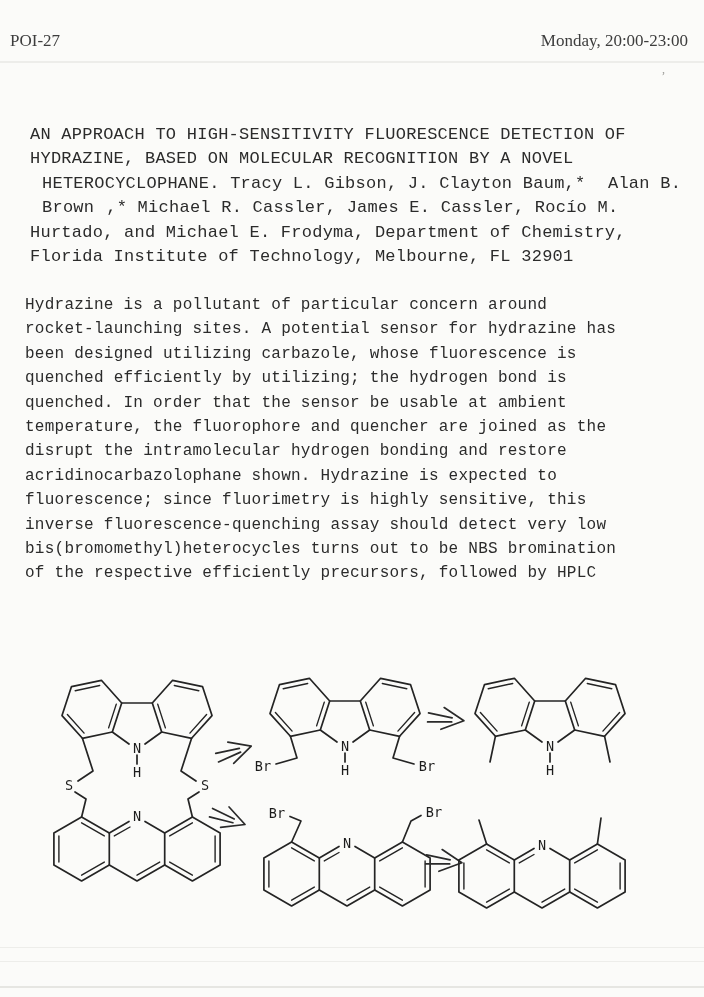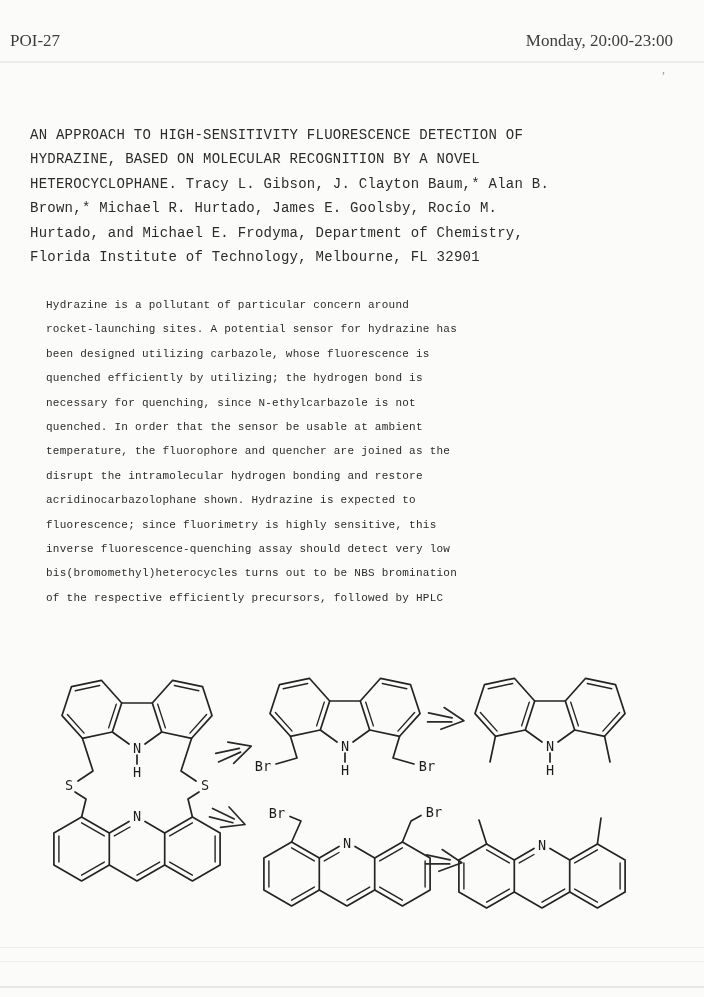--- a/index.html
+++ b/index.html
@@ -1,24 +1,24 @@
 <!DOCTYPE html>
 <html><head>
 <meta charset="utf-8">
 <style>
   html,body{margin:0;padding:0;background:#e8e8e8;}
   .page{position:relative;width:704px;height:997px;background:#fbfbf9;overflow:hidden;
         font-family:"Liberation Mono","DejaVu Sans Mono",monospace;color:#2b2b2b;}
-  .hdr{position:absolute;top:31px;left:10px;right:31px;display:flex;justify-content:space-between;
+  .hdr{position:absolute;top:31px;left:10px;right:16px;display:flex;justify-content:space-between;
        font-family:"Liberation Serif","DejaVu Serif",serif;font-size:17px;color:#3d3d3d;}
   .scanband{position:absolute;left:0;width:704px;background:#ededea;}
-  .tblock{position:absolute;left:30px;top:123px;font-size:14px;line-height:24.4px;letter-spacing:.25px;}
-  .ablock{position:absolute;left:46px;top:293px;font-size:11px;line-height:24.4px;letter-spacing:.25px;}
+  .tblock{position:absolute;left:30px;top:123px;font-size:17px;line-height:24.4px;letter-spacing:.25px;}
+  .ablock{position:absolute;left:25px;top:293px;font-size:16px;line-height:24.4px;letter-spacing:.25px;}
   .tline,.aline{white-space:pre;}
-  .tline span{white-space:pre;}
+  .tline span{white-space:pre;margin-left:12px;}
   .u{text-underline-offset:3px;text-decoration-thickness:1.5px;}
   .mol{position:absolute;}
   .mol path,.mol polygon{fill:none;stroke:#242424;stroke-width:1.7;stroke-linejoin:round;stroke-linecap:round;}
   .mol path.dbl{stroke-width:1.4;}
   .mol text{font-family:"DejaVu Sans Mono",monospace;font-size:13.5px;fill:#1c1c1c;
             text-anchor:middle;dominant-baseline:middle;}
   .arr{position:absolute;}
   .arr path{fill:none;stroke:#2a2a2a;stroke-width:1.7;stroke-linecap:round;stroke-linejoin:round;}
   .speck{position:absolute;font-family:"Liberation Serif",serif;font-size:12px;color:#9a9a96;}
 </style>
@@ -30,31 +30,30 @@
   <div class="hdr">
     <span>POI-27</span>
     <span>Monday, 20:00-23:00</span>
   </div>
   <div class="scanband" style="top:61px;height:2px;"></div>
 
   <div class="tblock">
     <div class="tline">AN APPROACH TO HIGH-SENSITIVITY FLUORESCENCE DETECTION OF</div>
     <div class="tline">HYDRAZINE, BASED ON MOLECULAR RECOGNITION BY A NOVEL</div>
     <div class="tline"><span>HETEROCYCLOPHANE. Tracy L. Gibson, J. Clayton Baum,* </span><span class="u">Alan B.</span></div>
-    <div class="tline"><span class="u">Brown</span><span>,* Michael R. Hurtado, James E. Goolsby, Rocío M.</span></div>
+    <div class="tline"><span class="u">Brown</span><span>,* Michael R. Cassler, James E. Cassler, Rocío M.</span></div>
     <div class="tline">Hurtado, and Michael E. Frodyma, Department of Chemistry,</div>
     <div class="tline">Florida Institute of Technology, Melbourne, FL 32901</div>
   </div>
 
   <div class="ablock">
     <div class="aline">Hydrazine is a pollutant of particular concern around</div>
     <div class="aline">rocket-launching sites. A potential sensor for hydrazine has</div>
     <div class="aline">been designed utilizing carbazole, whose fluorescence is</div>
     <div class="aline">quenched efficiently by utilizing; the hydrogen bond is</div>
-    <div class="aline">necessary for quenching, since N-ethylcarbazole is not</div>
     <div class="aline">quenched. In order that the sensor be usable at ambient</div>
     <div class="aline">temperature, the fluorophore and quencher are joined as the</div>
     <div class="aline">disrupt the intramolecular hydrogen bonding and restore</div>
     <div class="aline">acridinocarbazolophane shown. Hydrazine is expected to</div>
     <div class="aline">fluorescence; since fluorimetry is highly sensitive, this</div>
     <div class="aline">inverse fluorescence-quenching assay should detect very low</div>
     <div class="aline">bis(bromomethyl)heterocycles turns out to be NBS bromination</div>
     <div class="aline">of the respective efficiently precursors, followed by HPLC</div>
   </div>
 

